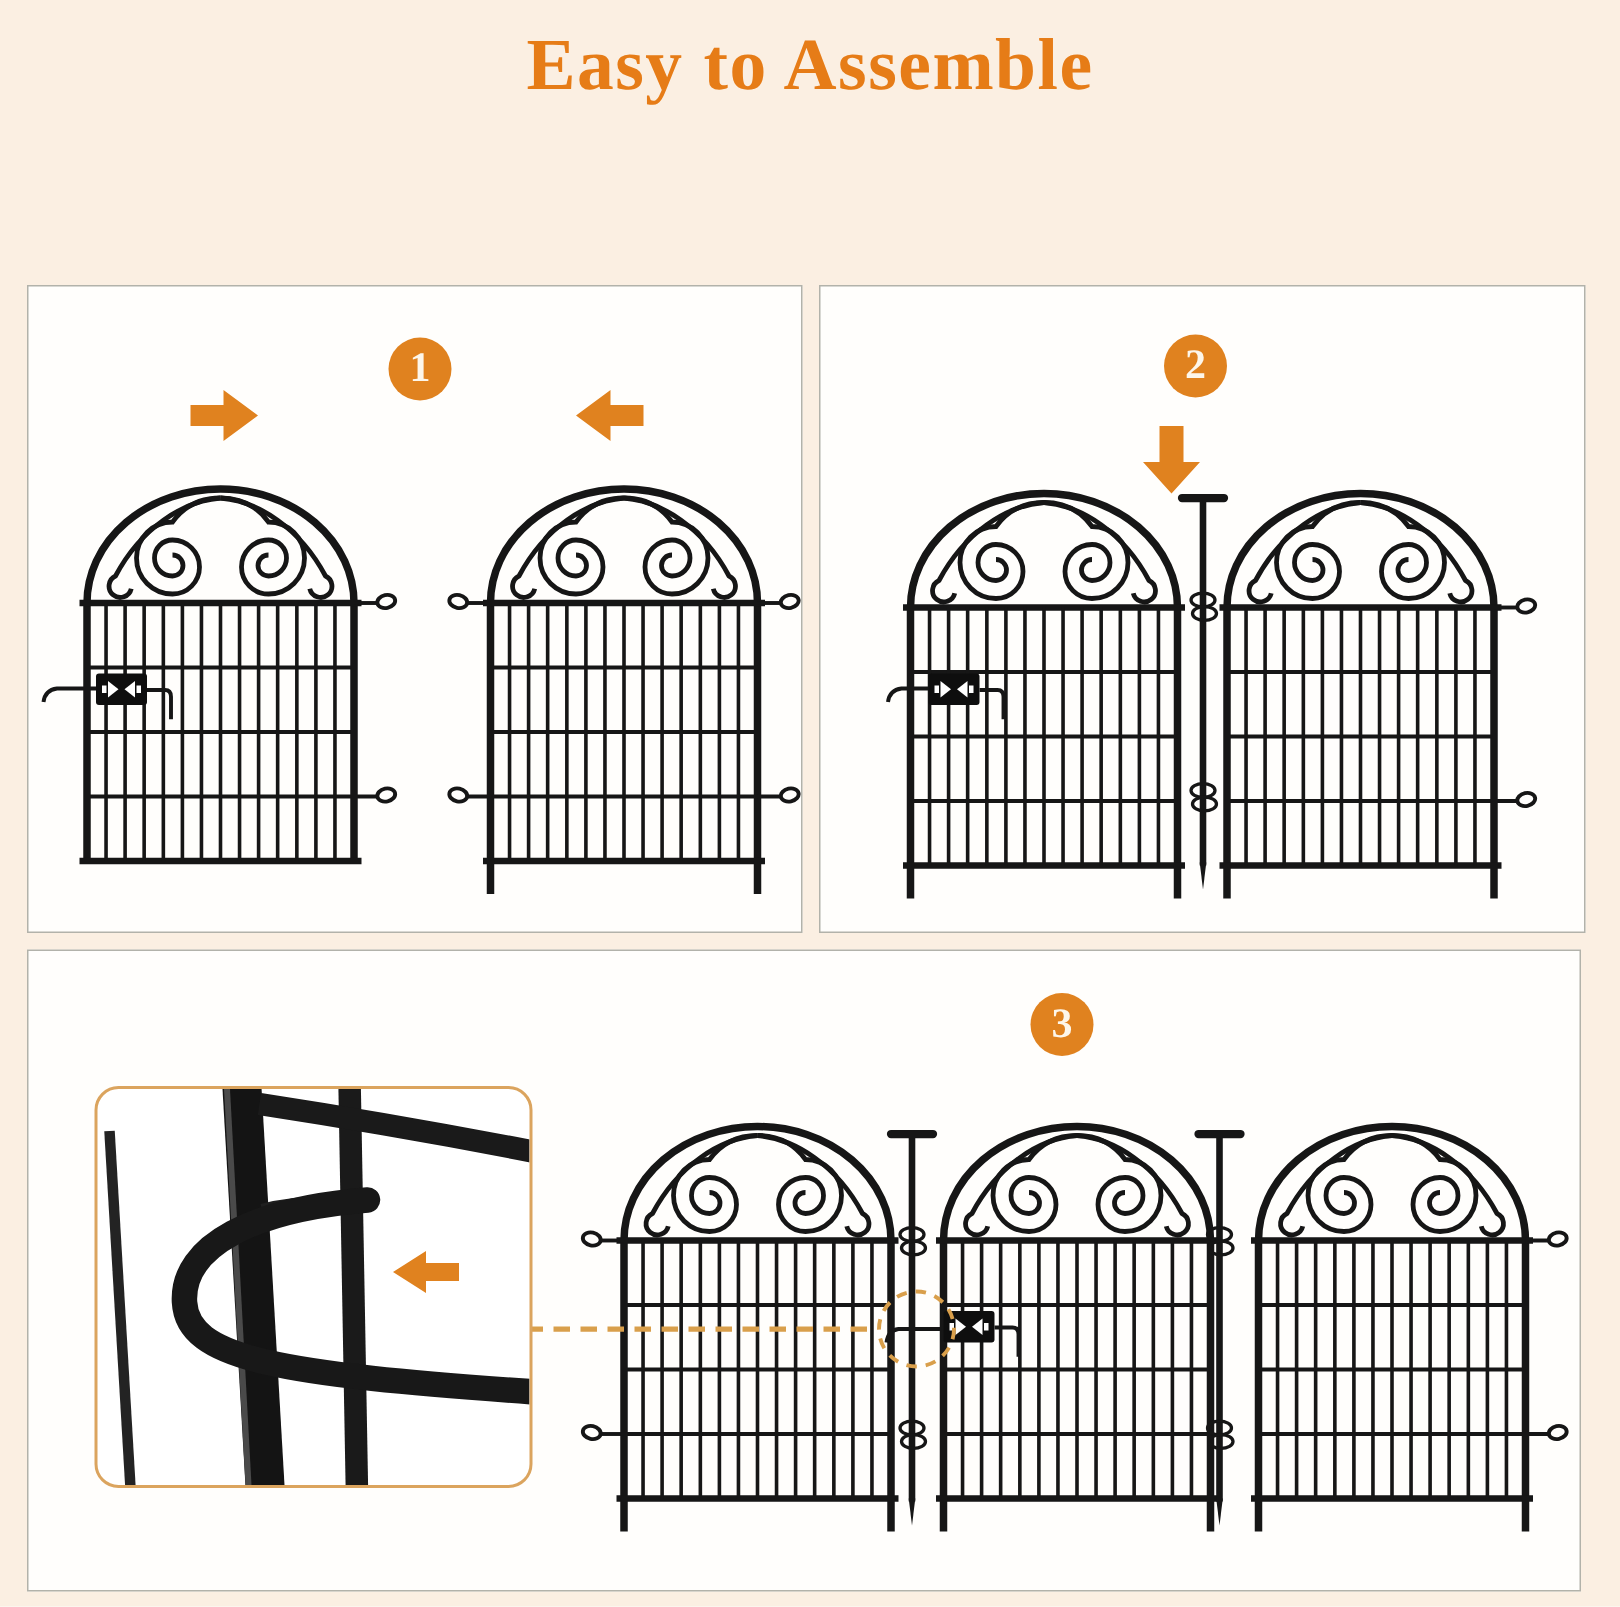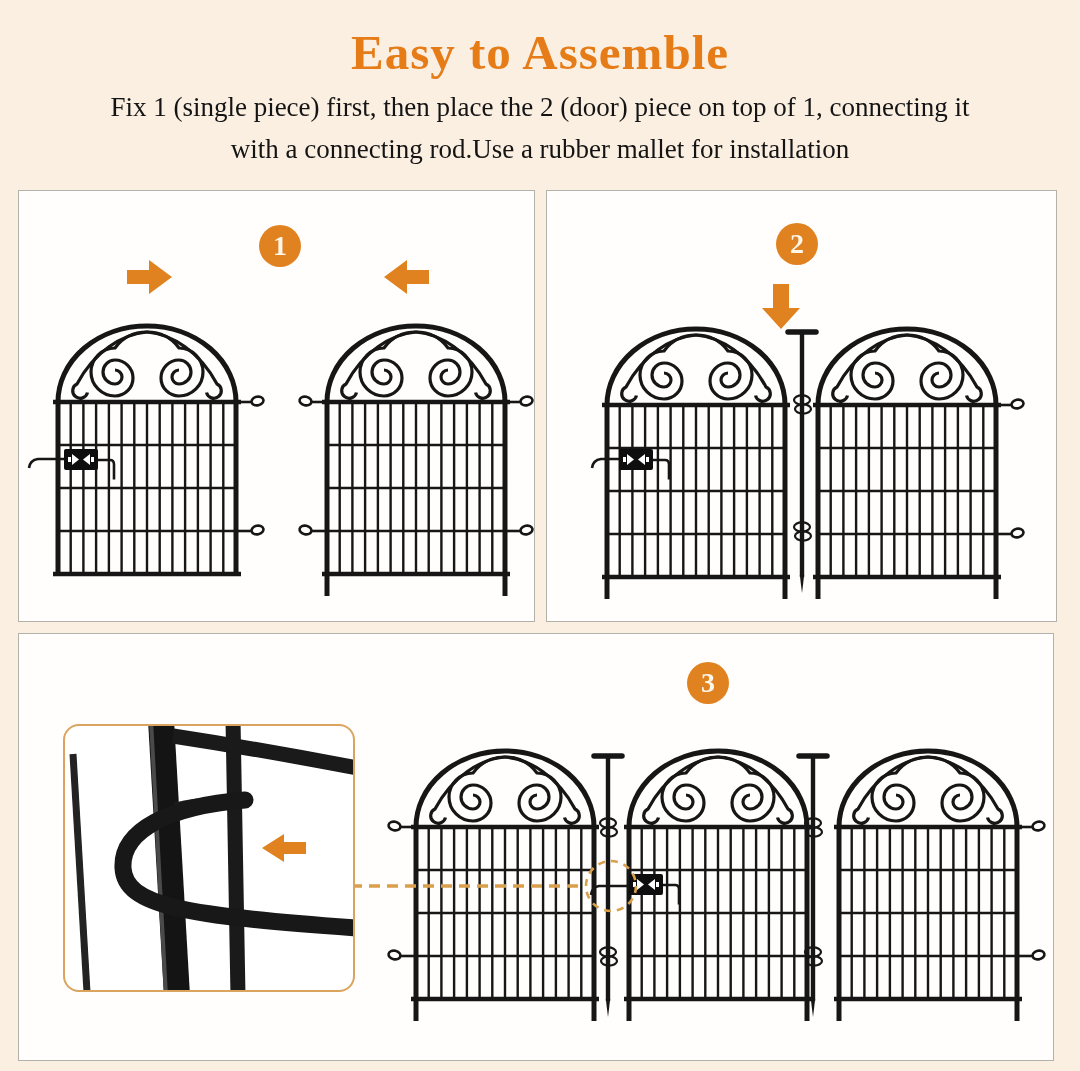--- a/index.html
+++ b/index.html
@@ -4,21 +4,21 @@
 <style>
   html,body{margin:0;padding:0;}
   .page{
     position:relative;
     width:1080px;height:1071px;
     background:#fbefe2;
     font-family:"Liberation Serif",serif;
     overflow:hidden;
   }
   .title{
-    position:absolute;top:24px;left:0;width:100%;
+    position:absolute;top:14px;left:0;width:100%;
     text-align:center;
     font-size:49px;font-weight:bold;
     color:#e67c17;
     letter-spacing:1px;
   }
   .subtitle{
     position:absolute;top:86px;left:0;width:100%;
     text-align:center;
     font-size:27px;line-height:42px;
     color:#141414;
@@ -95,24 +95,20 @@
         <polygon fill="#ffffff" points="8,5 15,10.5 8,16"></polygon>
         <rect x="4" y="8" width="3" height="5" fill="#ffffff"></rect>
         <polygon fill="#ffffff" points="26,5 19,10.5 26,16"></polygon>
         <rect x="27" y="8" width="3" height="5" fill="#ffffff"></rect>
         <path class="ink" stroke-width="2.6" d="M34,11 h12 q4,0 4,4.5 v15"></path>
       </g>
     </defs>
   </svg>
 
   <div class="title">Easy to Assemble</div>
-  <div class="subtitle">
-    <div>Fix 1 (single piece) first, then place the 2 (door) piece on top of 1, connecting it</div>
-    <div>with a connecting rod.Use a rubber mallet for installation</div>
-  </div>
 
   <div class="panel" id="panel1">
     <svg class="scene" width="515" height="430" viewBox="0 0 515 430">
       <g>
         <polygon class="arrow" points="108,79 130,79 130,69 153,86 130,103 130,93 108,93"></polygon>
       </g>
       <g>
         <polygon class="arrow" points="410,79 388,79 388,69 365,86 388,103 388,93 410,93"></polygon>
       </g>
 

